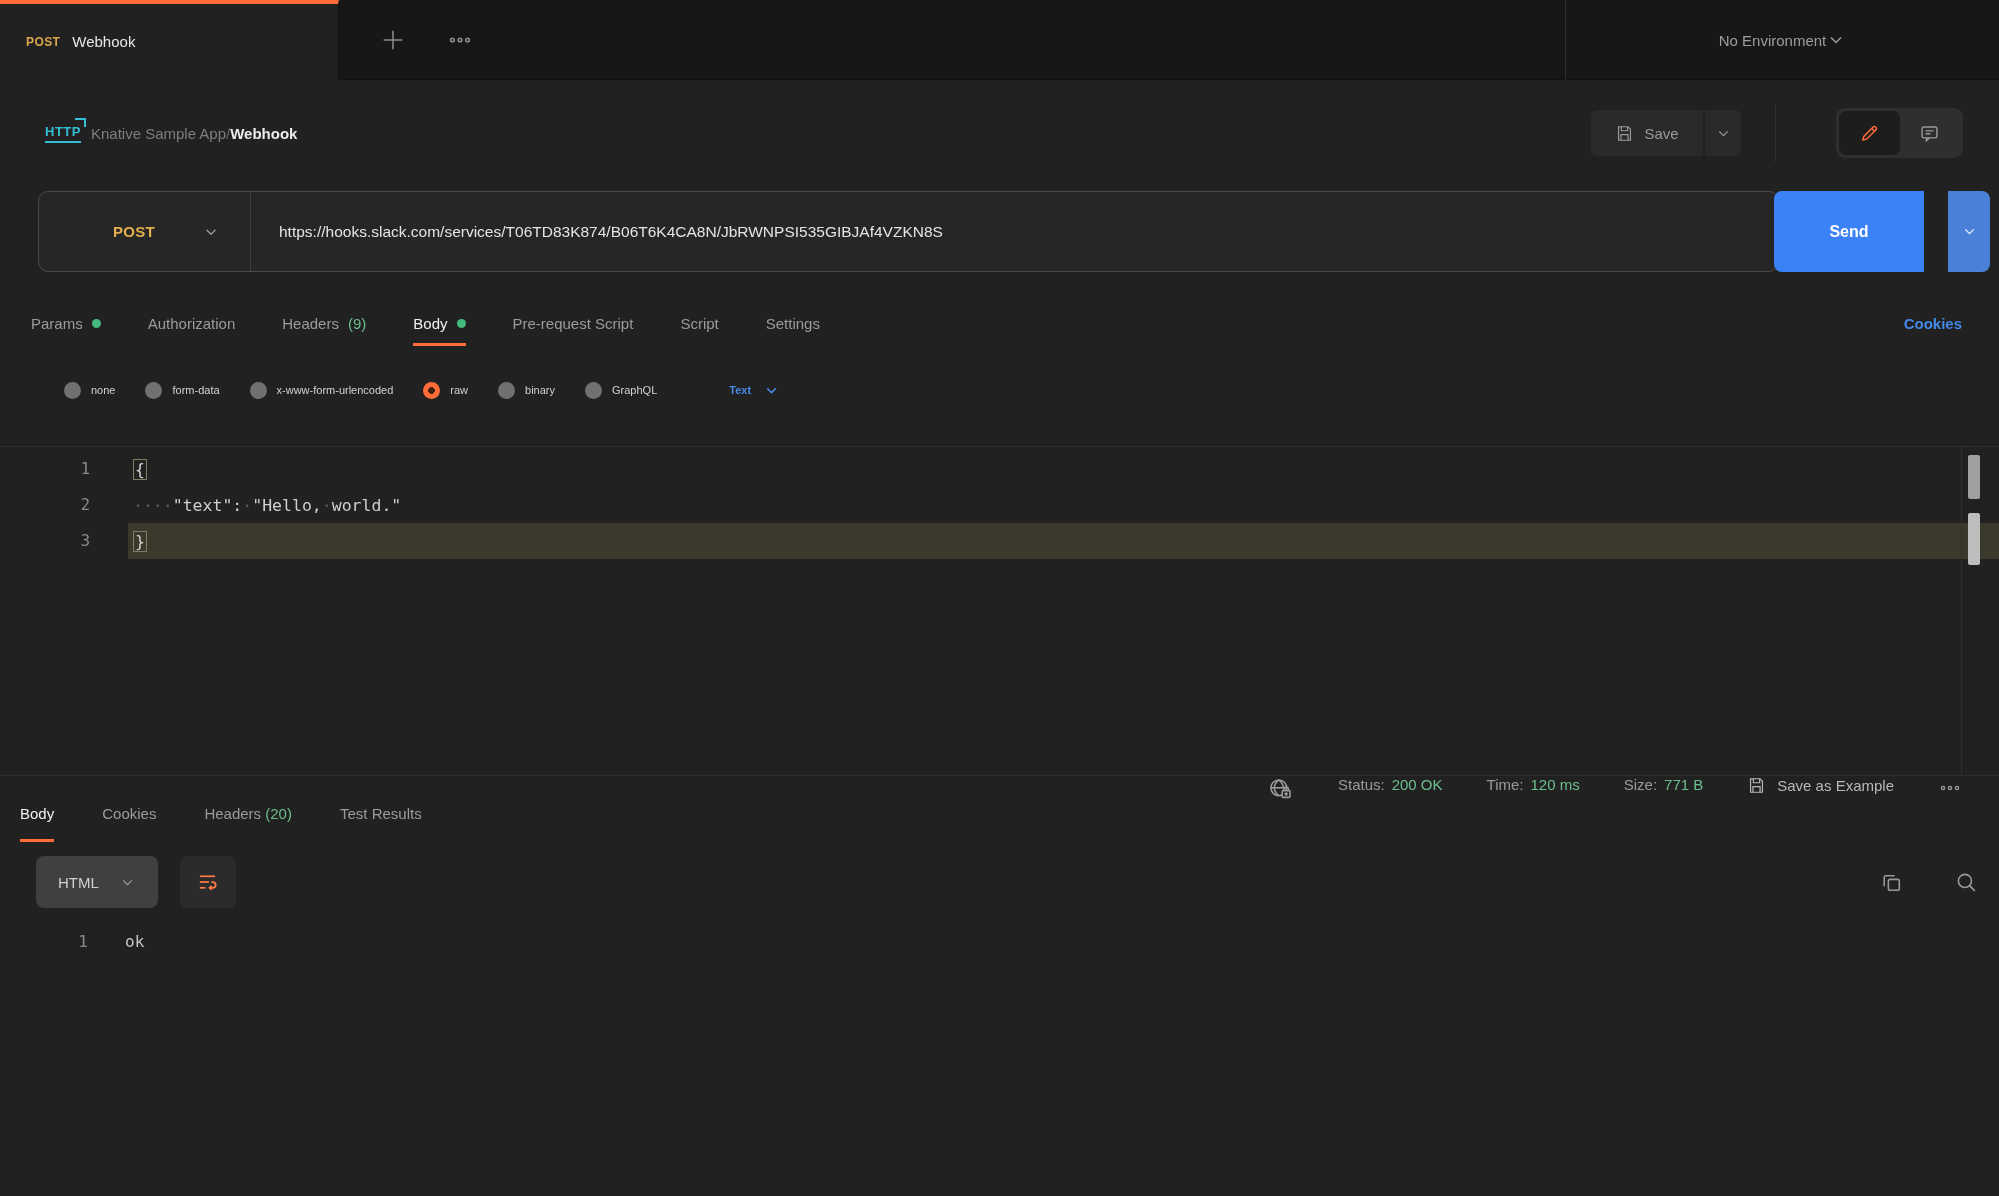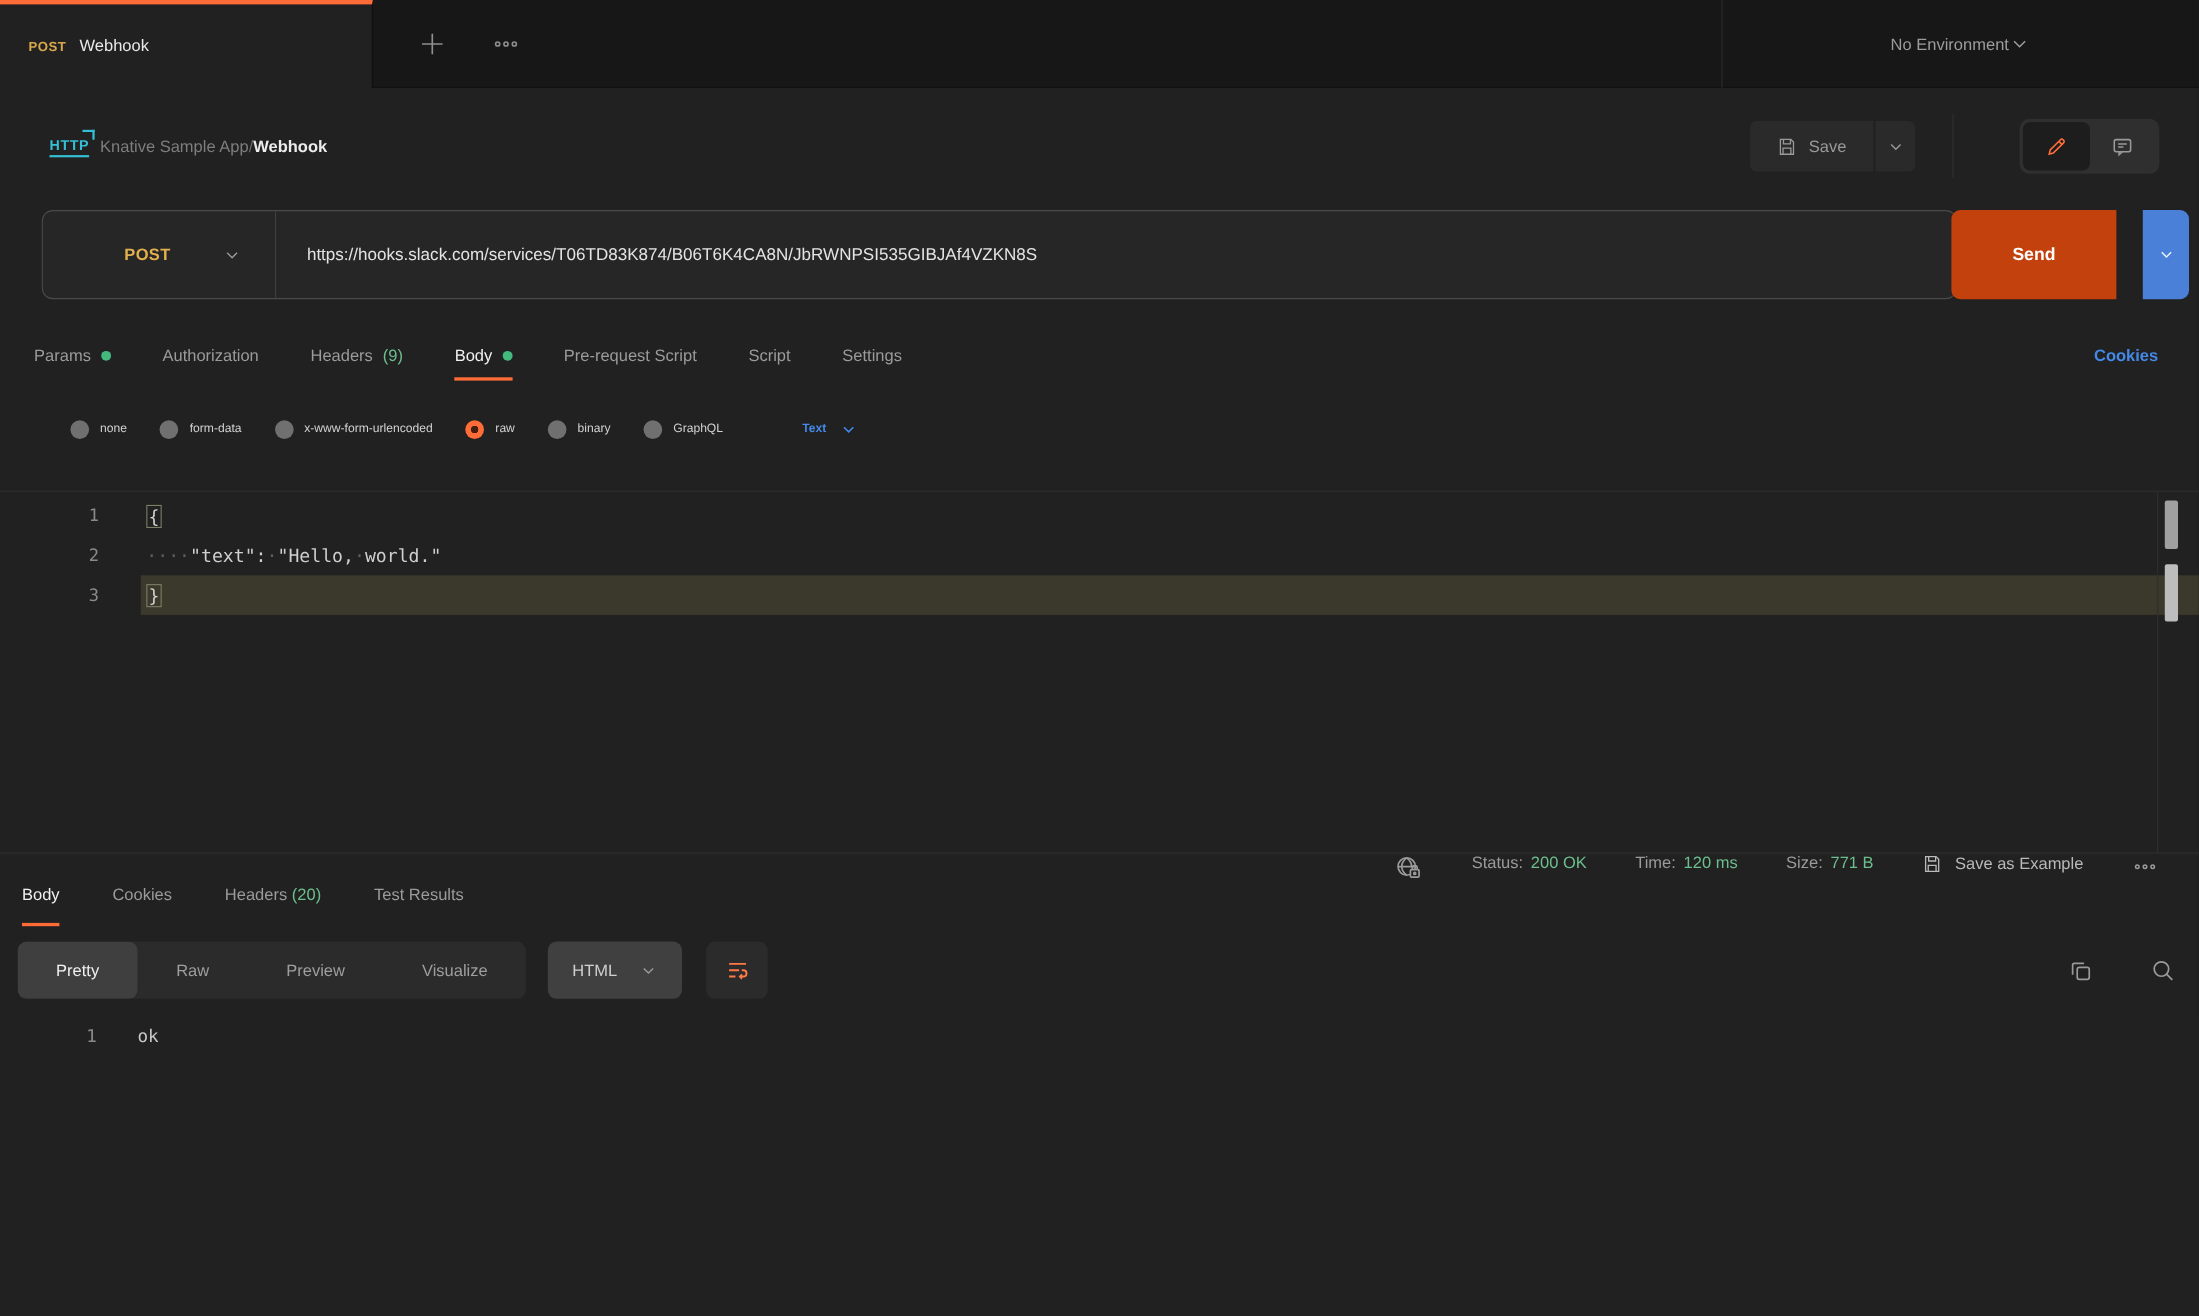--- a/index.html
+++ b/index.html
@@ -30,21 +30,21 @@
   .vdivider{position:absolute;left:1775px;top:104px;width:1px;height:58px;background:#303030}
   .icon-group{position:absolute;left:1836px;top:108px;width:127px;height:50px;background:#2f2f2f;border-radius:9px;display:flex;padding:3px}
   .icon-group .half{flex:1;display:flex;align-items:center;justify-content:center;border-radius:7px}
   .half.pencil{background:#1d1d1d;color:#ff6c37}
   .half.comment{color:#9a9a9a}
   
   .url-bar{position:absolute;left:38px;top:191px;width:1741px;height:81px;background:#262626;border:1px solid #4a4a4a;border-radius:10px;display:flex;align-items:center}
   .method-select{width:212px;height:100%;display:flex;align-items:center;justify-content:space-between;padding:0 30px 0 74px;border-right:1px solid #3e3e3e;flex:none}
   .method-label{color:#e3b04e;font-size:15px;font-weight:700;letter-spacing:.3px}
   .url-input{flex:1;background:transparent;border:none;outline:none;color:#e4e4e4;font-size:15.5px;padding:0 20px 0 28px;font-family:"Liberation Sans","DejaVu Sans",sans-serif}
-  .send-main{position:absolute;left:1774px;top:191px;width:150px;height:81px;background:#c2410c;border-radius:8px 0 0 8px;display:flex;align-items:center;justify-content:center;color:#fff;font-size:16px;font-weight:700}
+  .send-main{position:absolute;left:1774px;top:191px;width:150px;height:81px;background:#3b82f6;border-radius:8px 0 0 8px;display:flex;align-items:center;justify-content:center;color:#fff;font-size:16px;font-weight:700}
   .send-caret{position:absolute;left:1948px;top:191px;width:42px;height:81px;background:#4a80d8;border-radius:0 8px 8px 0;display:flex;align-items:center;justify-content:center;color:#eaf1ff}
   
   .req-tabs{position:absolute;top:300px;left:0;right:0;height:46px;display:flex;align-items:stretch;padding-left:31px;gap:47px;font-size:15px;color:#9b9b9b}
   .req-tab{position:relative;display:flex;align-items:center;gap:9px}
   .req-tab.active{color:#f1f1f1}
   .req-tab.active::after{content:'';position:absolute;left:0;right:0;bottom:0;height:3px;background:#ff6c37}
   .dot{width:9px;height:9px;border-radius:50%;background:#43b97d}
   .count{color:#6cbe8d}
   .cookies-link{margin-left:auto;padding-right:37px;display:flex;align-items:center;color:#4489e8;font-weight:700}
   
@@ -305,34 +305,20 @@
         <svg width="24" height="24" viewBox="0 0 24 24" fill="none" stroke="currentColor" stroke-width="1.4">
             <circle cx="5" cy="12" r="1.6"></circle>
             <circle cx="12" cy="12" r="1.6"></circle>
             <circle cx="19" cy="12" r="1.6"></circle>
           </svg>
       </span>
     </div>
   </div>
 
   <div class="resp-toolbar">
-    <div class="views">
-      <div class="view selected">
-        <span>Pretty</span>
-      </div>
-      <div class="view">
-        <span>Raw</span>
-      </div>
-      <div class="view">
-        <span>Preview</span>
-      </div>
-      <div class="view">
-        <span>Visualize</span>
-      </div>
-    </div>
     <div class="fmt-select">
       <span>HTML</span>
       <svg width="17" height="17" viewBox="0 0 24 24" fill="none" stroke="#9a9a9a" stroke-width="1.8">
           <polyline points="6 9 12 15 18 9"></polyline>
         </svg>
     </div>
     <div class="wrap-btn">
       <svg width="23" height="23" viewBox="0 0 24 24" fill="none" stroke="currentColor" stroke-width="1.8">
           <path d="M4 5.5h16"></path>
           <path d="M4 11.5h9.5"></path>

